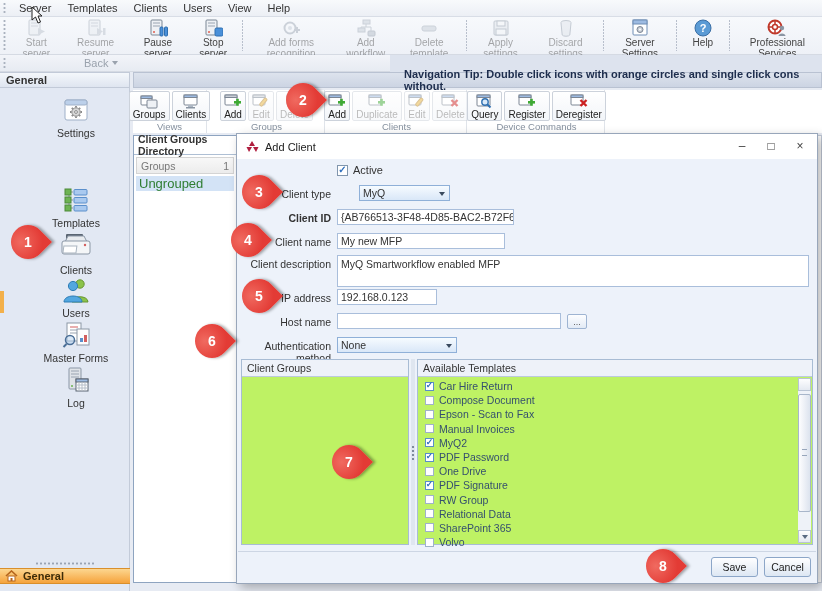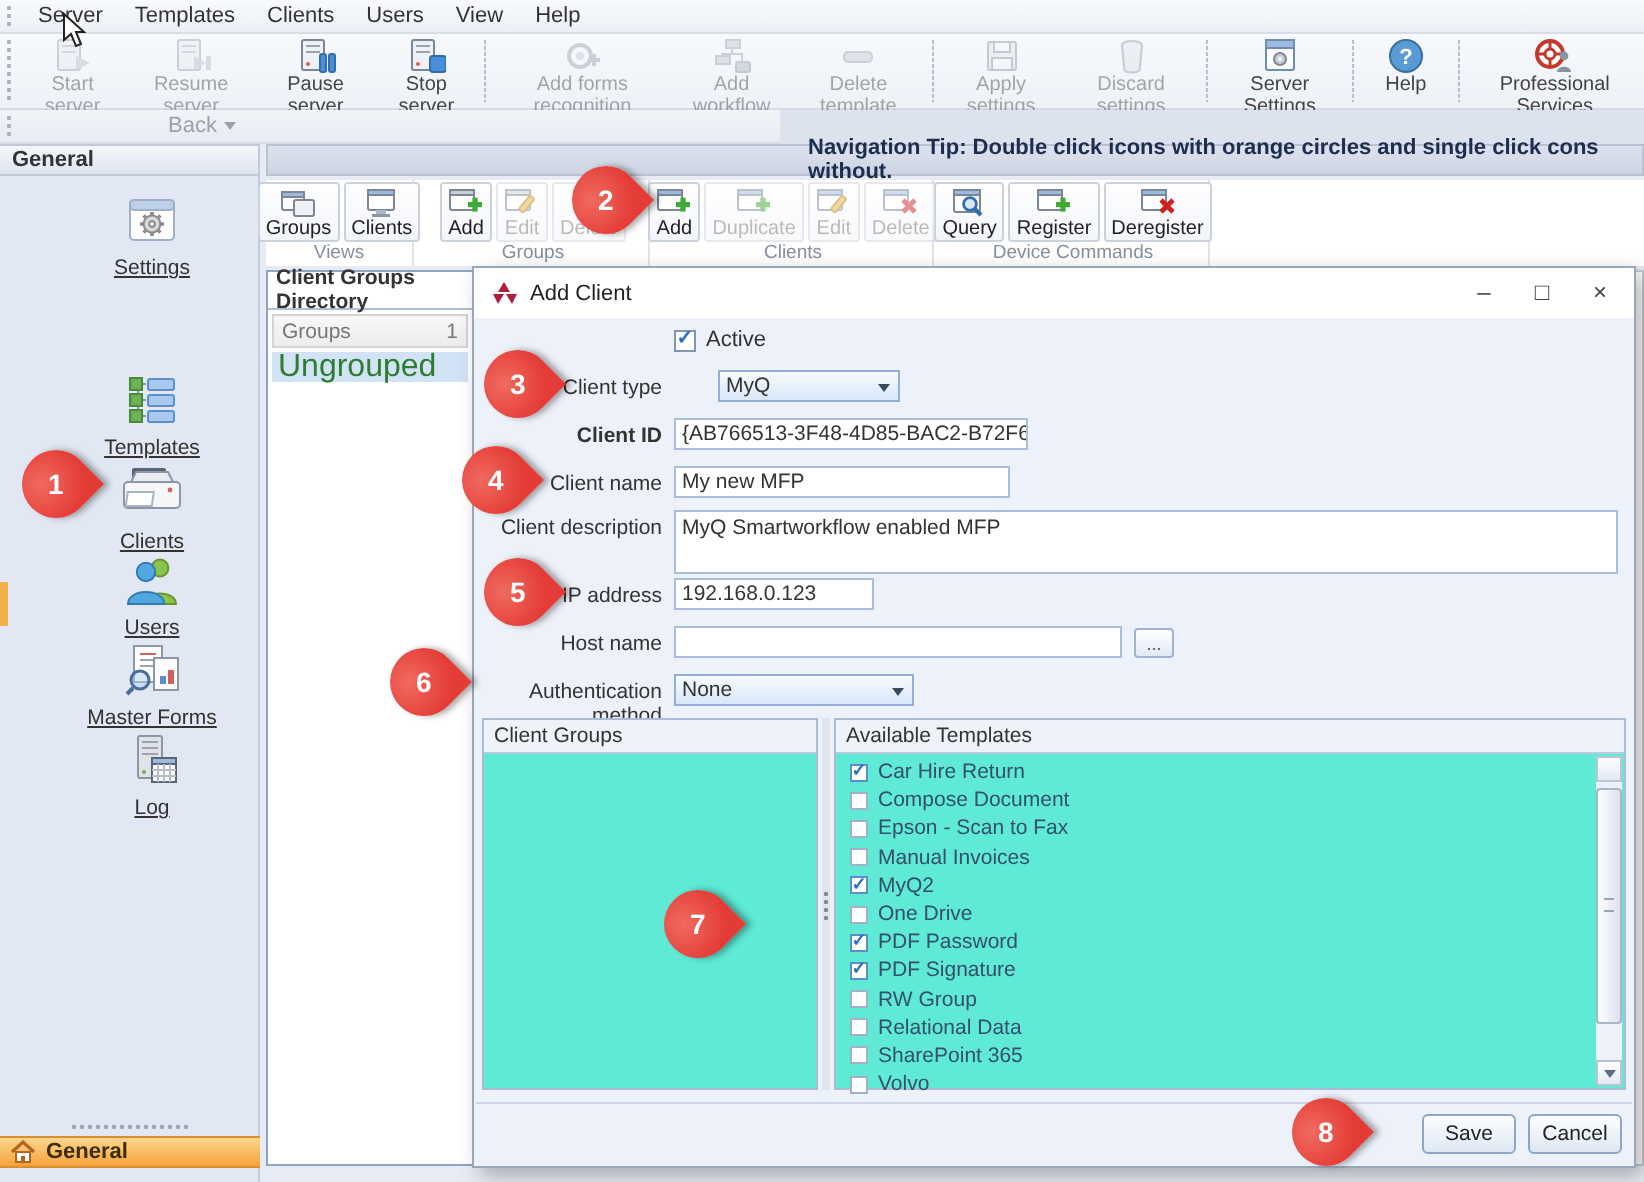--- a/index.html
+++ b/index.html
@@ -43,21 +43,21 @@
   
   #sidebar-header { position:absolute; left:0; top:72px; width:130px; height:16px;
     background:linear-gradient(#f4f7fb,#dfe5f0); border:1px solid #c2cad8; border-left:none;
     display:flex; align-items:center; padding-left:6px; font-weight:bold; color:#333; }
   #navtip { position:absolute; left:133px; top:72px; width:689px; height:16px;
     background:linear-gradient(#dde3ed,#ccd4e3); border:1px solid #b9c2d2;
     display:flex; align-items:center; padding-left:270px; font-weight:bold; color:#1d2d4d; font-size:11px; }
   
   #sidebar { position:absolute; left:0; top:88px; width:130px; height:503px;
     background:#e2e8f3; border-right:1px solid #c3cbd9; }
-  .side-item { position:absolute; left:0; width:152px; text-align:center; color:#333; font-size:10.5px;text-decoration:underline; }
+  .side-item { position:absolute; left:0; width:152px; text-align:center; color:#333; font-size:10.5px; }
   .side-item .sicon { display:block; margin:0 auto 1px; }
   #side-grip { position:absolute; left:35px; top:474px; width:60px; height:3px;
     background-image:radial-gradient(circle,#9aa4b4 1px,transparent 1.2px); background-size:4px 3px; }
   #side-footer { position:absolute; left:0; top:480px; width:130px; height:16px;
     background:linear-gradient(#fcd68f,#f5a33c); border-top:1px solid #d98f2b; border-bottom:1px solid #d98f2b;
     display:flex; align-items:center; gap:5px; padding-left:5px; font-weight:bold; color:#3d2c08; }
   #orange-sliver { position:absolute; left:0; top:291px; width:4px; height:22px; background:#f3b04a; }
   
   #ribbon { position:absolute; left:133px; top:90px; width:689px; height:43px; background:#ffffff; }
   .rgroup { position:absolute; top:0; height:43px; border-right:1px solid #e0e4ea; }
@@ -71,42 +71,42 @@
   .rbtn.disabled { opacity:.5; color:#777; }
   
   #groups-panel { position:absolute; left:133px; top:135px; width:104px; height:448px;
     background:#fff; border:1px solid #8ea4c0; }
   #groups-panel .gp-title { height:19px; border-bottom:1px solid #aebfd4; display:flex; align-items:center;
     padding-left:4px; font-weight:bold; font-size:10.5px; color:#333; background:#fff; }
   #groups-panel .gp-hdr { margin:2px; height:17px; background:linear-gradient(#f8f8f8,#ececec);
     border:1px solid #d4d4d4; display:flex; align-items:center; justify-content:space-between;
     padding:0 4px; color:#777; font-size:10.5px; }
   #groups-panel .gp-row { margin:0 2px; height:15px; background:#d3e3f6; color:#2e7d32;
-    display:flex; align-items:center; padding-left:3px; font-size:16px; }
+    display:flex; align-items:center; padding-left:3px; font-size:13px; }
   
   #dialog { position:absolute; left:236px; top:133px; width:582px; height:451px;
     background:#edf2fa; border:1px solid #98a6ba; box-shadow:4px 4px 10px rgba(0,0,0,.28); z-index:10; }
   #dlg-titlebar { position:absolute; left:0; top:0; right:0; height:25px; background:#fff;
     display:flex; align-items:center; padding-left:8px; gap:6px; }
   #dlg-title { font-size:11px; color:#222; }
   .winctl { position:absolute; top:3px; width:18px; height:18px; display:flex; align-items:center;
     justify-content:center; color:#444; font-size:12px; }
   .flabel { position:absolute; width:92px; left:2px; text-align:right; color:#333; font-size:10.5px; }
   .finput { position:absolute; left:100px; height:16px; border:1px solid #a9bedb; background:#fff;
     font-size:10.5px; color:#333; padding:0 3px; display:flex; align-items:center; white-space:nowrap; overflow:hidden; }
   .fselect { position:absolute; left:100px; height:16px; border:1px solid #8fb0d8;
     background:linear-gradient(#f6fbff,#d9e7f8); font-size:10.5px; color:#333; padding:0 3px;
     display:flex; align-items:center; }
   .fselect .selarrow { position:absolute; right:4px; top:6px; width:0; height:0;
     border-left:3.5px solid transparent; border-right:3.5px solid transparent; border-top:4px solid #3a4a5e; }
   .checkbox { width:11px; height:11px; border:1px solid #8196ad; background:#fff; display:inline-flex;
     align-items:center; justify-content:center; font-size:10px; color:#2f6fbd; line-height:1; }
   .checkbox.checked::after { content:"\2713"; font-weight:bold; margin-top:-1px; }
   
-  .sub-panel { position:absolute; background:#5eead4; border:1px solid #a8bcd4; }
+  .sub-panel { position:absolute; background:#bef264; border:1px solid #a8bcd4; }
   .sub-panel .sp-title { height:17px; border-bottom:1px solid #bccadd; background:#eef2f9;
     display:flex; align-items:center; padding-left:5px; color:#333; font-size:10.5px; }
   #splitter { position:absolute; left:174px; top:225px; width:4px; height:186px; background:#dfe6f0; }
   #splitter .dots { position:absolute; left:1px; top:86px; width:2px; height:16px;
     background-image:radial-gradient(circle,#7d8a9c 1px,transparent 1.2px); background-size:2px 4px; }
   .tpl-item { display:flex; align-items:center; gap:5px; height:14.2px; padding-left:7px; }
   .tpl-item .cb { width:9px; height:9px; border:1px solid #9fb2c9; background:#fff; display:inline-flex;
     align-items:center; justify-content:center; font-size:9px; color:#2f6fbd; line-height:1; flex:0 0 auto; }
   .tpl-item .cb.checked { border-color:#5a8fc8; }
   .tpl-item .cb.checked::after { content:"\2713"; font-weight:bold; margin-top:-1px; }
@@ -650,26 +650,26 @@
           </div>
         <div class="tpl-item">
             <span class="cb"></span>
             <span class="tlabel">Manual Invoices</span>
           </div>
         <div class="tpl-item">
             <span class="cb checked"></span>
             <span class="tlabel">MyQ2</span>
           </div>
         <div class="tpl-item">
+            <span class="cb checked"></span>
+            <span class="tlabel">PDF Password</span>
+          </div>
+        <div class="tpl-item">
             <span class="cb"></span>
             <span class="tlabel">One Drive</span>
-          </div>
-        <div class="tpl-item">
-            <span class="cb checked"></span>
-            <span class="tlabel">PDF Password</span>
           </div>
         <div class="tpl-item">
             <span class="cb checked"></span>
             <span class="tlabel">PDF Signature</span>
           </div>
         <div class="tpl-item">
             <span class="cb"></span>
             <span class="tlabel">RW Group</span>
           </div>
         <div class="tpl-item">

